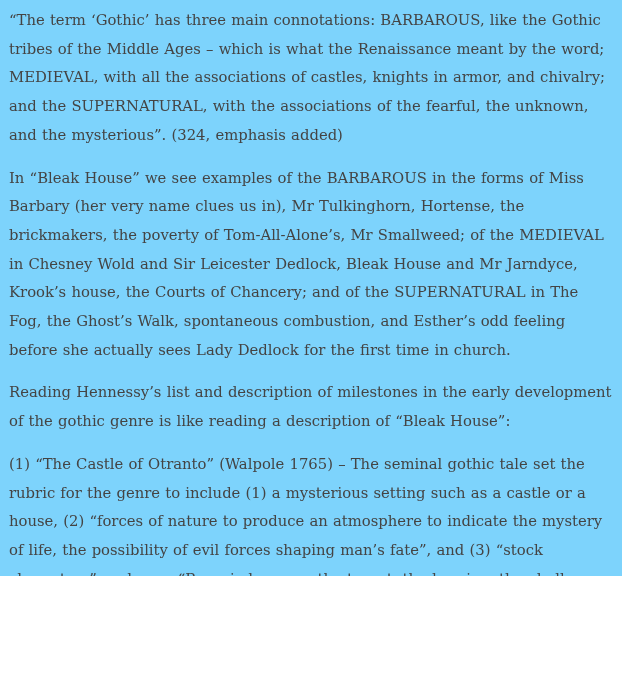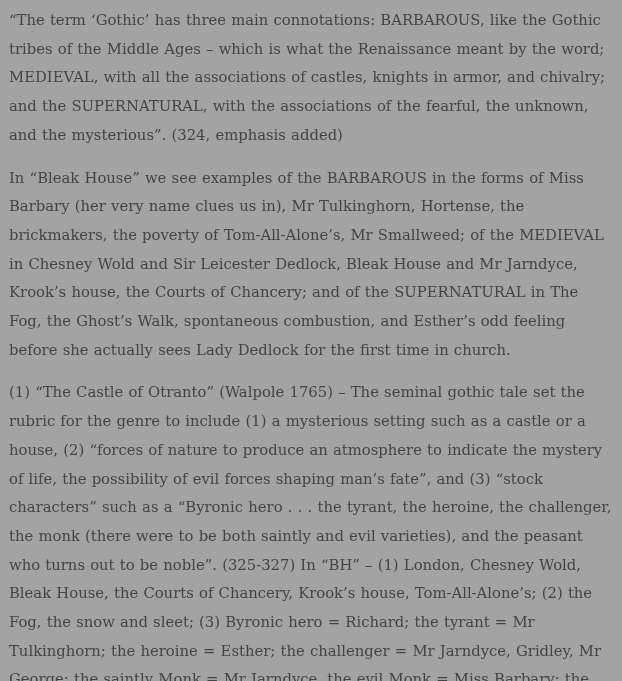--- a/index.html
+++ b/index.html
@@ -3,23 +3,23 @@
 <meta charset="utf-8">
 <style>
   html, body {
     margin: 0;
     padding: 0;
     background: #ffffff;
   }
   .page {
     position: relative;
     width: 622px;
-    height: 681px;
+    height: 576px;
     box-sizing: border-box;
-    background: #a3a3a3;
+    background: #7dd3fc;
     overflow: hidden;
   }
   .doc-body {
     box-sizing: border-box;
     width: 615px;
     padding: 6px 0 0 9px;
     font-family: "DejaVu Serif", "Liberation Serif", serif;
     font-size: 14.8px;
     line-height: 28.7px;
     color: #444444;
@@ -31,15 +31,16 @@
     word-spacing: 0.5px;
   }
 </style>
 </head>
 <body>
 
 <div class="page">
   <div class="doc-body">
     <p>“The term ‘Gothic’ has three main connotations: BARBAROUS, like the Gothic tribes of the Middle Ages – which is what the Renaissance meant by the word; MEDIEVAL, with all the associations of castles, knights in armor, and chivalry; and the SUPERNATURAL, with the associations of the fearful, the unknown, and the mysterious”. (324, emphasis added)</p>
     <p>In “Bleak House” we see examples of the BARBAROUS in the forms of Miss Barbary (her very name clues us in), Mr Tulkinghorn, Hortense, the brickmakers, the poverty of Tom-All-Alone’s, Mr Smallweed; of the MEDIEVAL in Chesney Wold and Sir Leicester Dedlock, Bleak House and Mr Jarndyce, Krook’s house, the Courts of Chancery; and of the SUPERNATURAL in The Fog, the Ghost’s Walk, spontaneous combustion, and Esther’s odd feeling before she actually sees Lady Dedlock for the first time in church.</p>
+    <p>Reading Hennessy’s list and description of milestones in the early development of the gothic genre is like reading a description of “Bleak House”:</p>
     <p>(1) “The Castle of Otranto” (Walpole 1765) – The seminal gothic tale set the rubric for the genre to include (1) a mysterious setting such as a castle or a house, (2) “forces of nature to produce an atmosphere to indicate the mystery of life, the possibility of evil forces shaping man’s fate”, and (3) “stock characters” such as a “Byronic hero . . . the tyrant, the heroine, the challenger, the monk (there were to be both saintly and evil varieties), and the peasant who turns out to be noble”. (325-327) In “BH” – (1) London, Chesney Wold, Bleak House, the Courts of Chancery, Krook’s house, Tom-All-Alone’s; (2) the Fog, the snow and sleet; (3) Byronic hero = Richard; the tyrant = Mr Tulkinghorn; the heroine = Esther; the challenger = Mr Jarndyce, Gridley, Mr George; the saintly Monk = Mr Jarndyce, the evil Monk = Miss Barbary; the noble peasant = Jo, Guster, Jenny/Liz.</p>
   </div>
 </div>
 
 </body></html>

